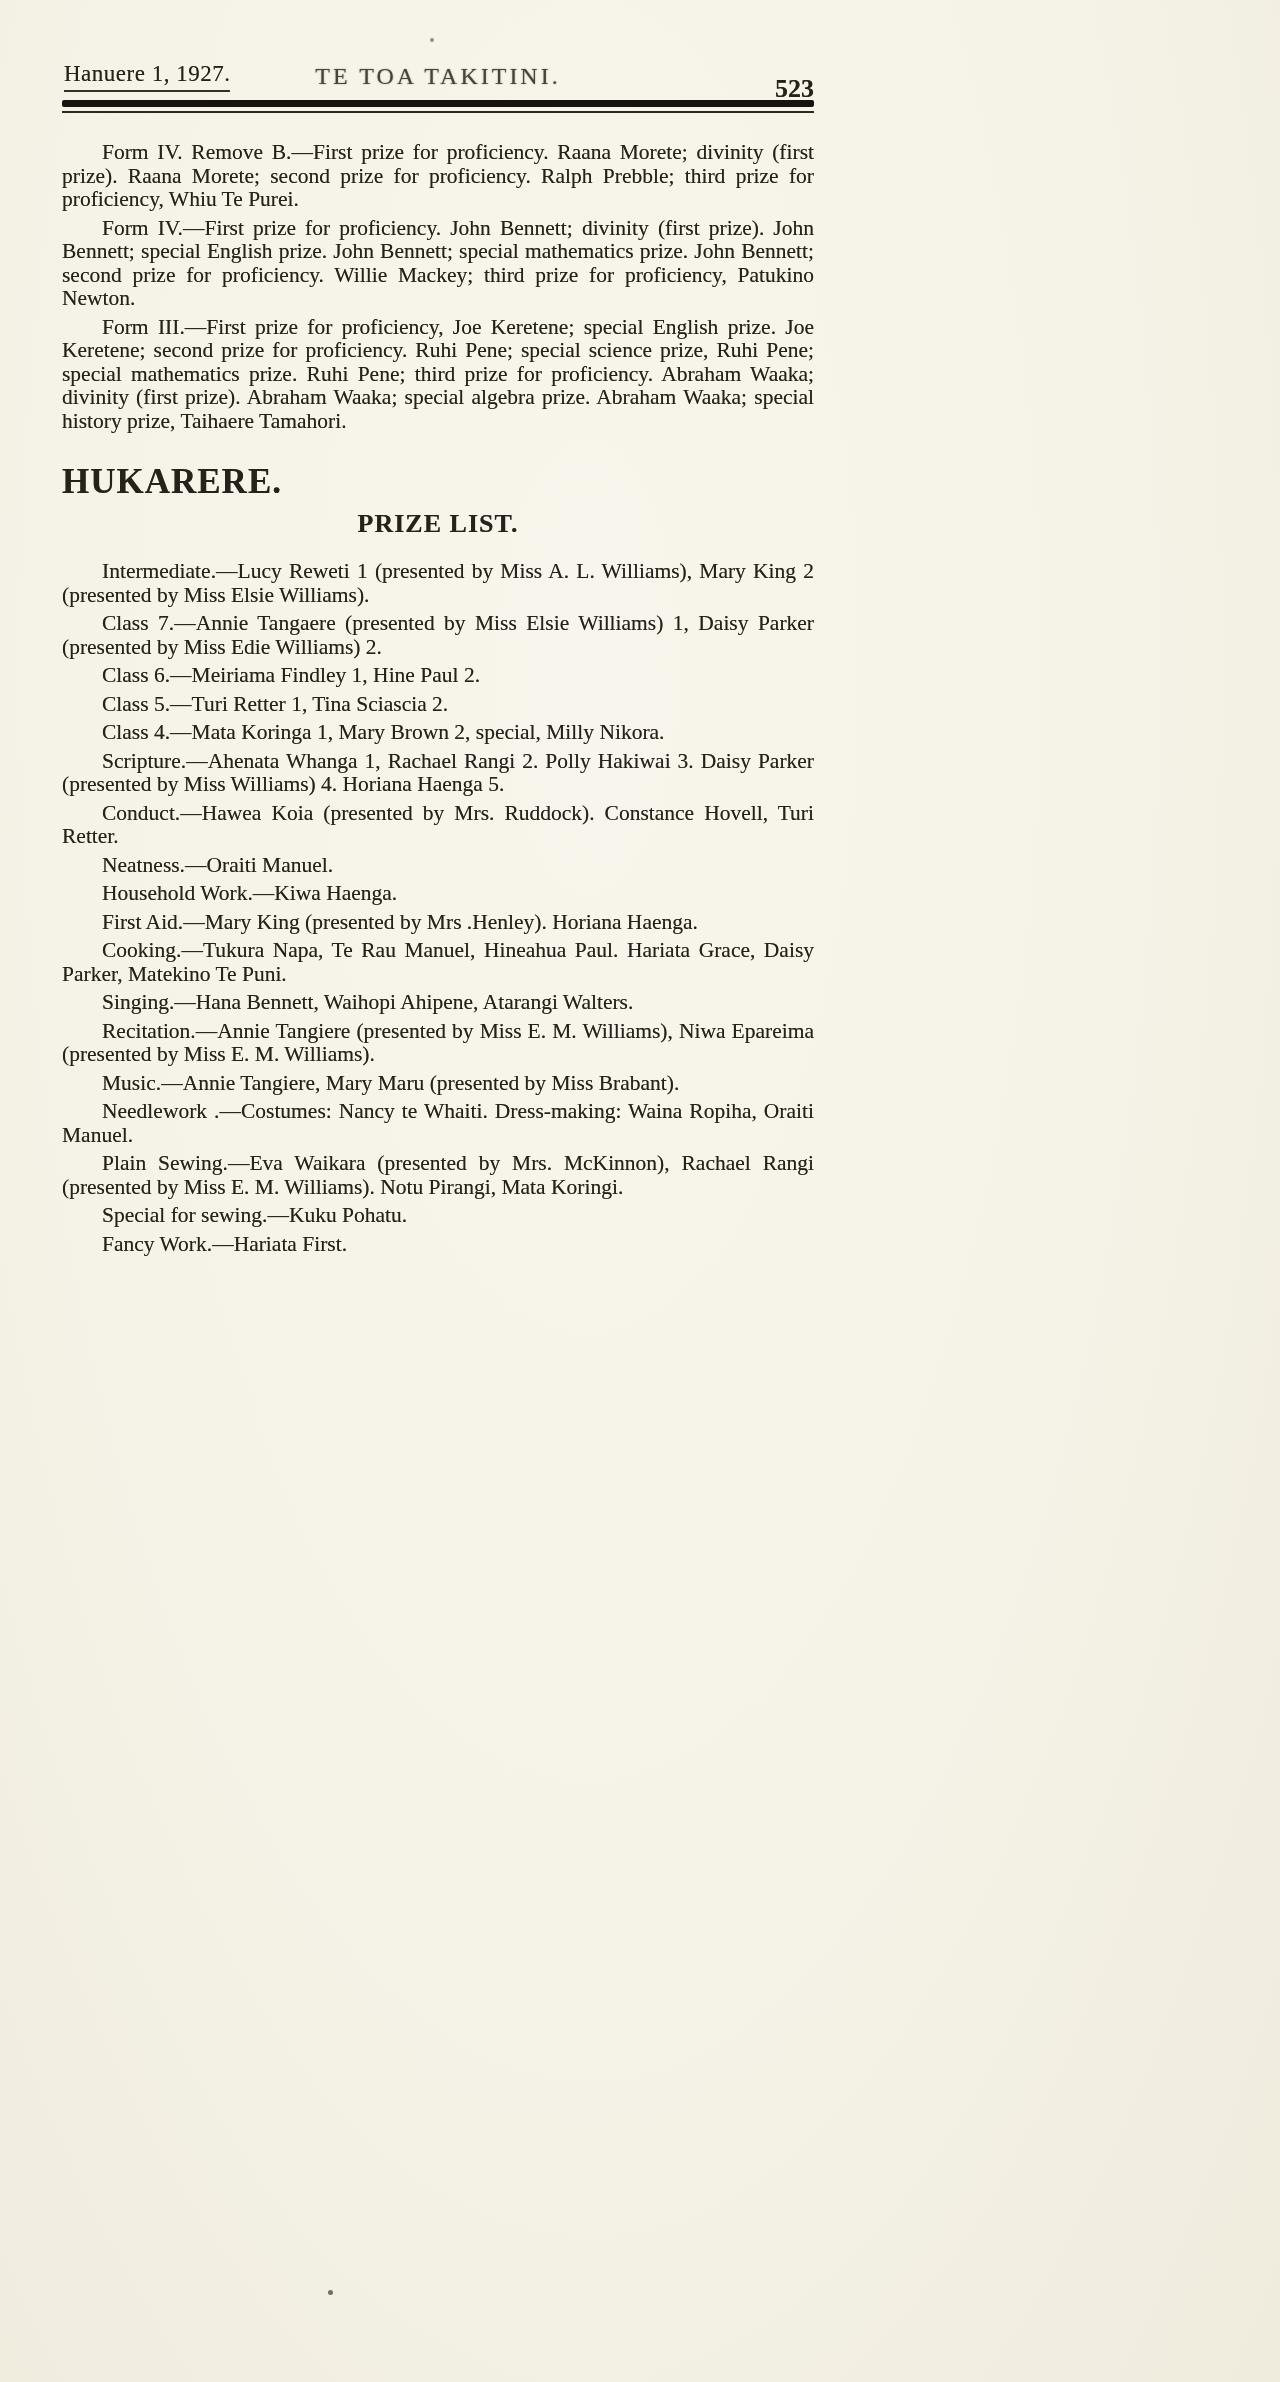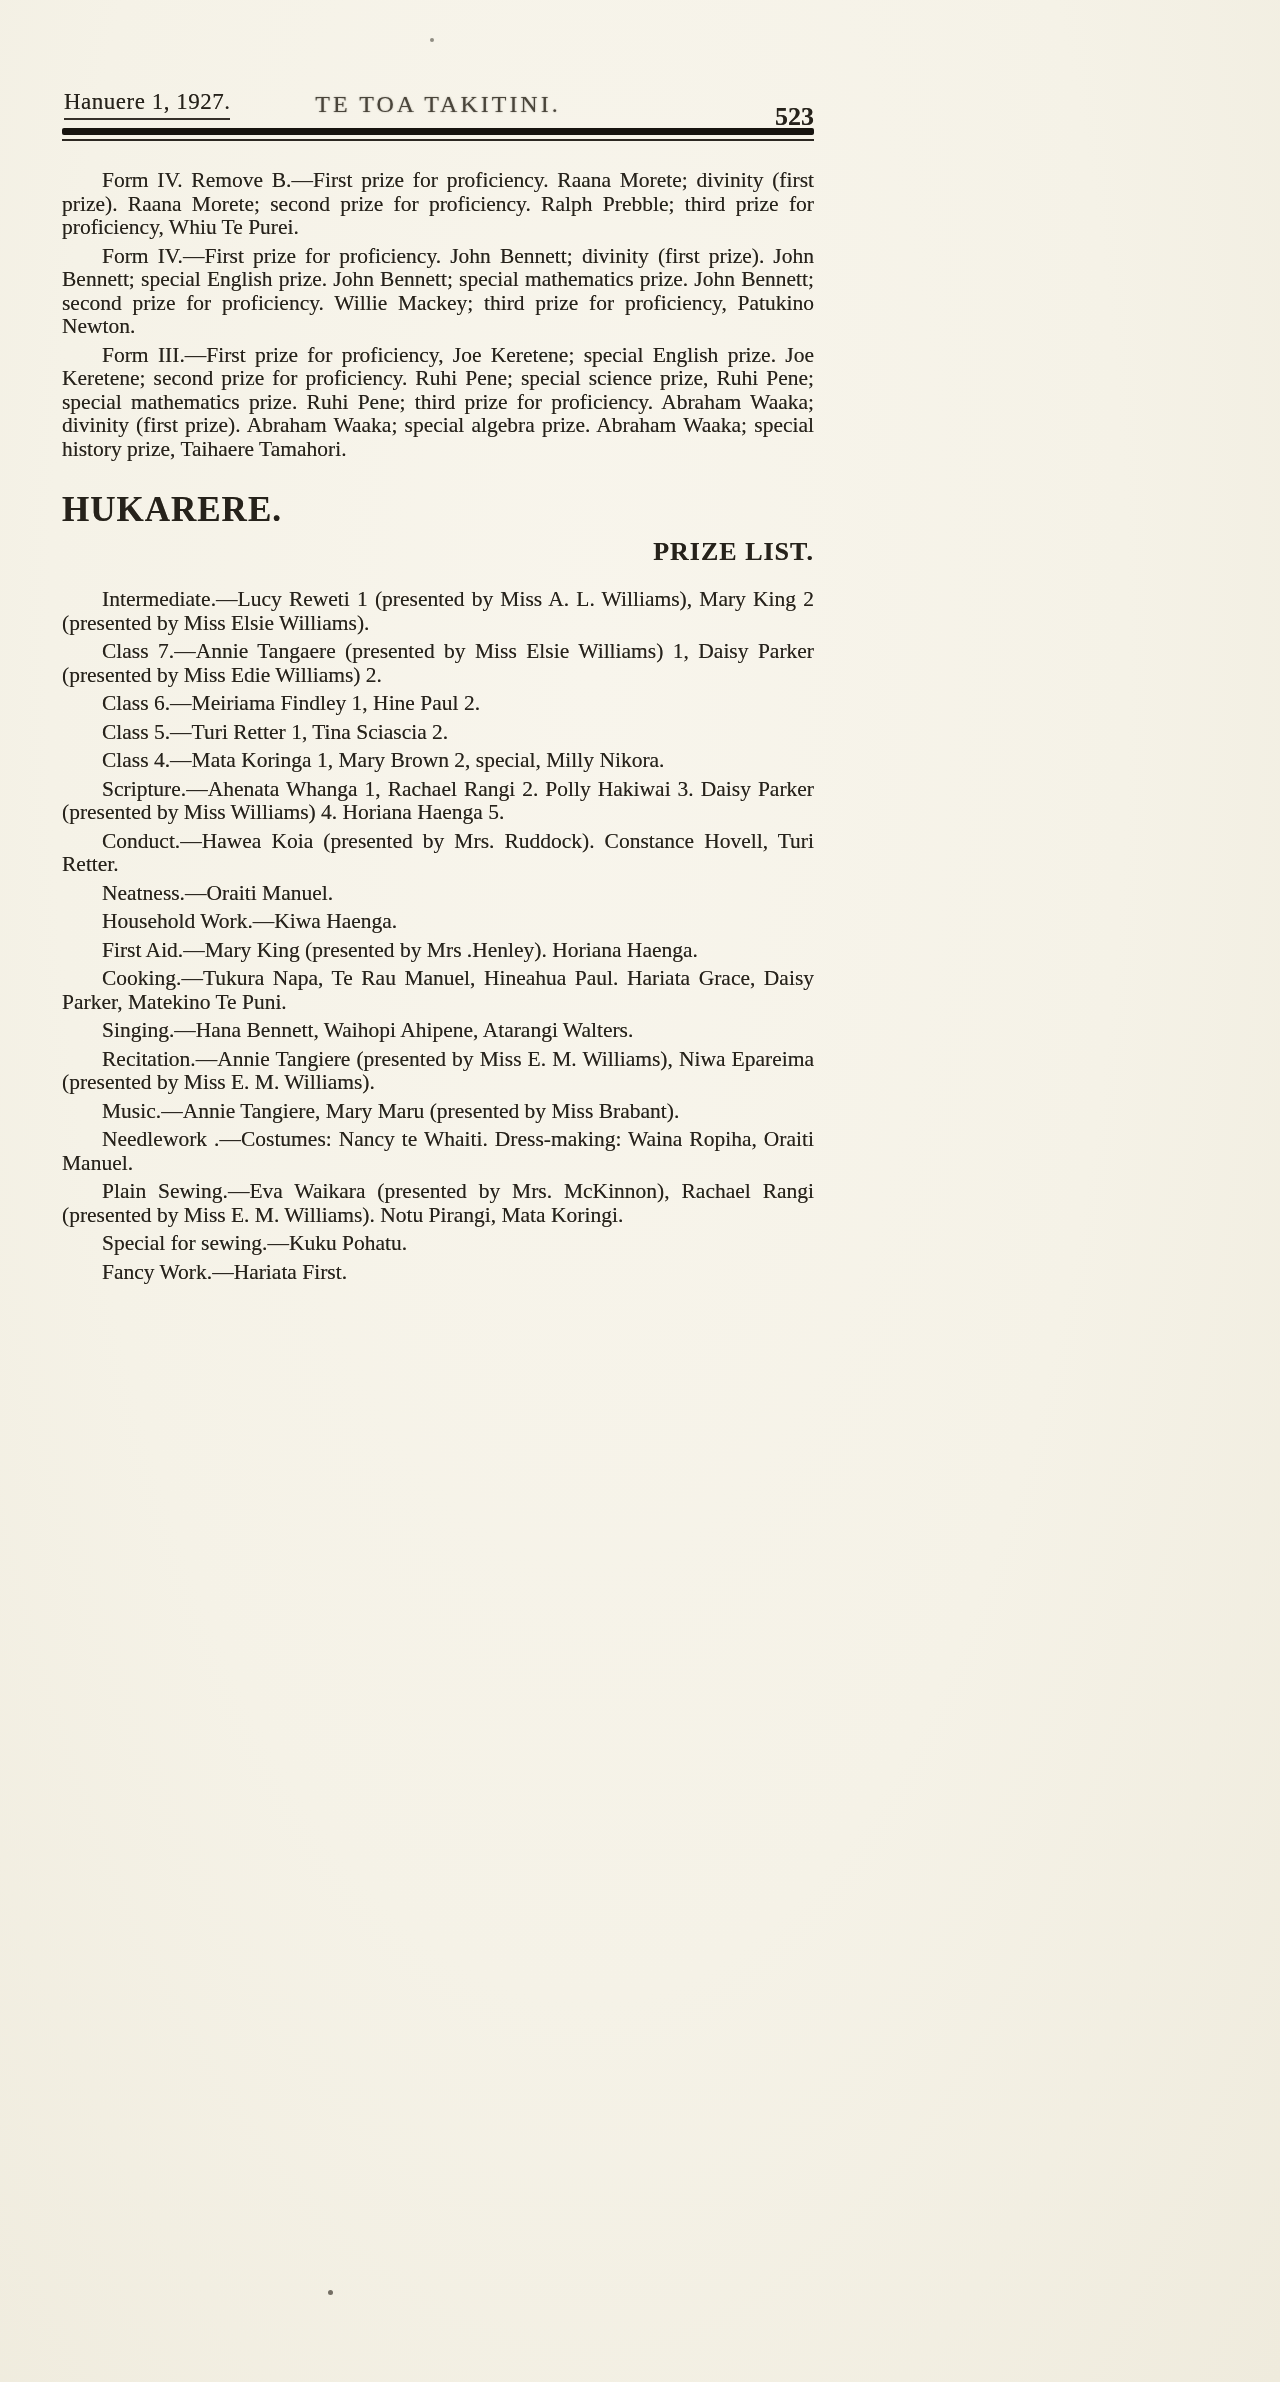--- a/index.html
+++ b/index.html
@@ -18,21 +18,21 @@
   }
   .content {
     position: relative;
     margin-left: 62px;
     width: 752px;
     text-shadow: 0 0 0.6px rgba(45, 40, 30, 0.55);
   }
   
   .masthead {
     position: relative;
-    height: 128px;
+    height: 100px;
   }
   .masthead .date {
     position: absolute;
     left: 2px;
     bottom: 8px;
     font-size: 23px;
     letter-spacing: 0.5px;
     border-bottom: 2px solid #35302a;
     padding-bottom: 3px;
   }
@@ -76,21 +76,21 @@
     text-align: justify;
   }
   .heading {
     font-size: 35px;
     font-weight: 700;
     letter-spacing: 1px;
     margin: 30px 0 8px 0;
     line-height: 1.1;
   }
   .subheading {
-    text-align: right;
+    text-align: center;
     font-size: 26px;
     font-weight: 700;
     letter-spacing: 1px;
     margin: 0 0 22px 0;
     line-height: 1.1;
   }
   
   .speck {
     position: absolute;
     border-radius: 50%;

